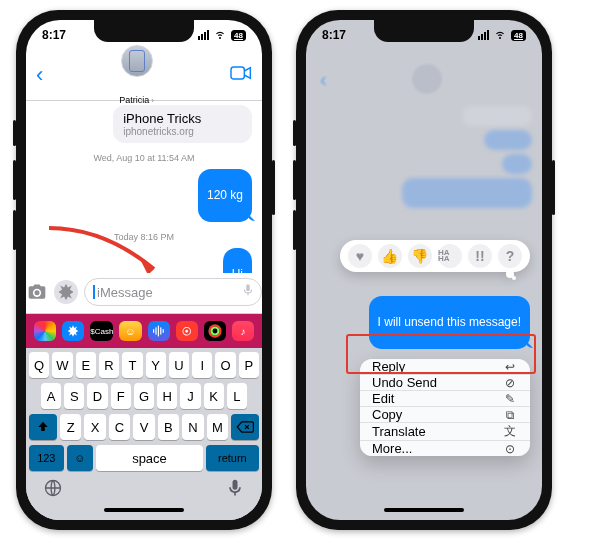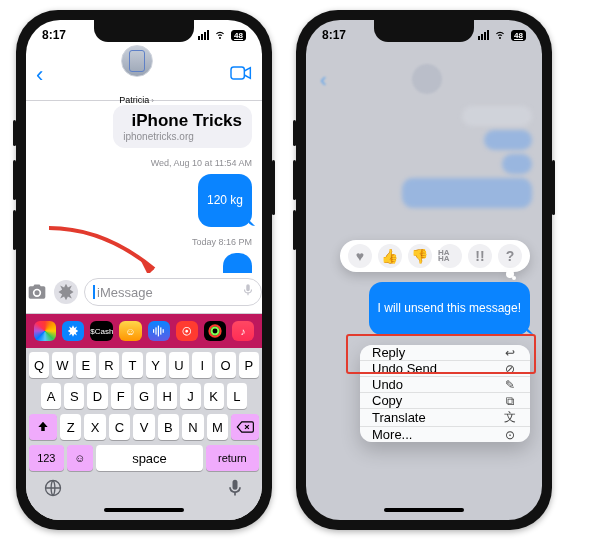--- a/index.html
+++ b/index.html
@@ -125,24 +125,24 @@
     position: relative;
   }
   .link-preview {
     align-self: flex-end;
     background: #f0f0f5;
     border-radius: 12px;
     padding: 6px 10px;
     width: 55%;
     text-align: left;
   }
-  .link-preview .title { font-weight: 700; font-size: 17px; color:#000;text-align:right;}
+  .link-preview .title { font-weight: 400; font-size: 13px; color:#000;}
   .link-preview .sub { font-size: 10px; color: var(--gray-text); }
   .timestamp {
-    text-align: right; font-size: 9px; color: var(--gray-text);
+    text-align: center; font-size: 9px; color: var(--gray-text);
     margin: 6px 0 2px;
   }
   .msg {
     background: var(--blue); color: var(--bubble-txt);
     align-self: flex-end;
     padding: 19px 9px; border-radius: 13px;
     max-width: 75%;
     font-size: 12px; line-height: 1.25;
     position: relative;
   }
@@ -194,21 +194,21 @@
     padding: 4px 3px 4px;
   }
   .krow { display:flex; gap:3px; justify-content:center; margin-bottom:5px;}
   .key {
     background: #fff; border-radius:4px; height:26px;
     box-shadow: 0 1px 0 rgba(0,0,0,.25);
     display:flex; align-items:center; justify-content:center;
     font-size:13px; min-width:19px; flex:1;
     color:#000;
   }
-  .key.fn { background:#f0abfc; font-size:11px;}
+  .key.fn { background:#0369a1; font-size:11px;}
   .key.fn.shift, .key.fn.del { flex: 1.3; }
   .key.space { flex: 4; }
   .key.ret { flex: 2; }
   .key.num { flex: 1.3; }
   .krow.r2 { padding: 0 12px;}
   .kbottom {
     display:flex; justify-content:space-between; padding: 2px 14px 4px;
     color:#5b5e66;
   }
   .kbottom svg { width:20px; height:20px; }
@@ -240,21 +240,21 @@
   .tapback::after{
     content:""; position:absolute; right:16px; bottom:-6px;
     width:8px;height:8px;background:#fff;border-radius:50%;
     box-shadow: 4px 4px 0 -2px #fff, 0 4px 12px rgba(0,0,0,.1);
   }
   .tb { width:24px;height:24px;border-radius:50%;display:flex;align-items:center;
     justify-content:center;color:#8e8e93;font-size:14px;font-weight:700;background:#f0f0f3;}
   .tb.haha{font-size:8px;line-height:.8;}
   .selected-msg {
     align-self: flex-end;
-    margin-top: 10px; margin-right: 2px;
+    margin-top: 24px; margin-right: 2px;
   }
   .ctxmenu {
     align-self: flex-end;
     margin-top: 10px; margin-right: 2px;
     width: 170px;
     background: #f1f2f6;
     border-radius: 12px;
     overflow: hidden;
     box-shadow: 0 8px 20px rgba(0,0,0,.2);
     font-size: 13px;
@@ -506,21 +506,21 @@
         <div class="ctxmenu">
           <div class="mi">
             <span>Reply</span>
             <span class="mi-ico">↩</span>
           </div>
           <div class="mi">
             <span>Undo Send</span>
             <span class="mi-ico">⊘</span>
           </div>
           <div class="mi">
-            <span>Undo</span>
+            <span>Edit</span>
             <span class="mi-ico">✎</span>
           </div>
           <div class="mi">
             <span>Copy</span>
             <span class="mi-ico">⧉</span>
           </div>
           <div class="mi">
             <span>Translate</span>
             <span class="mi-ico">⽂</span>
           </div>

